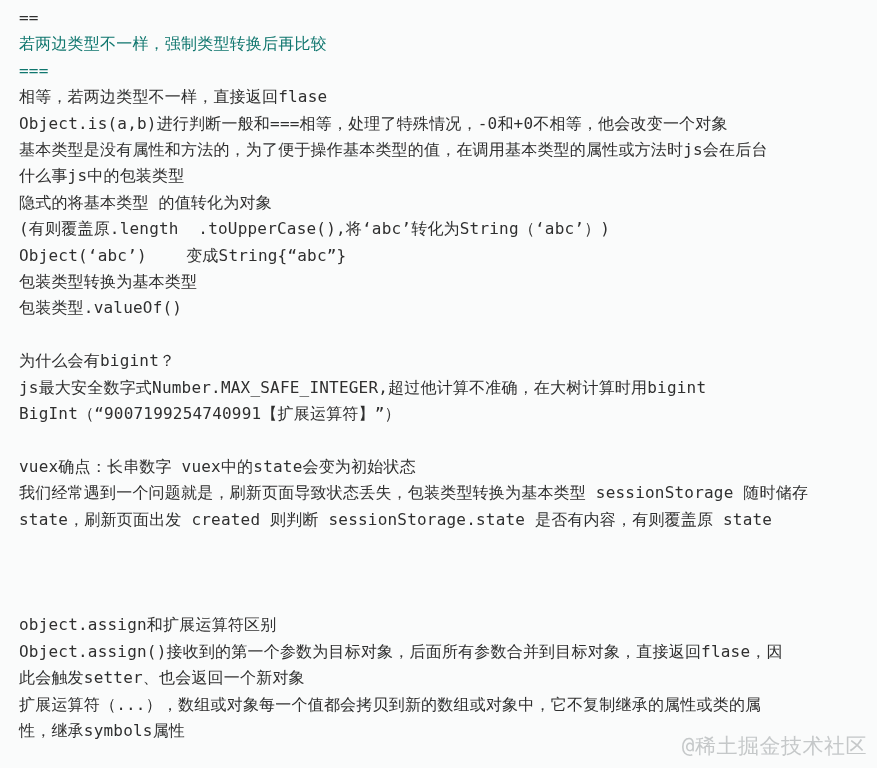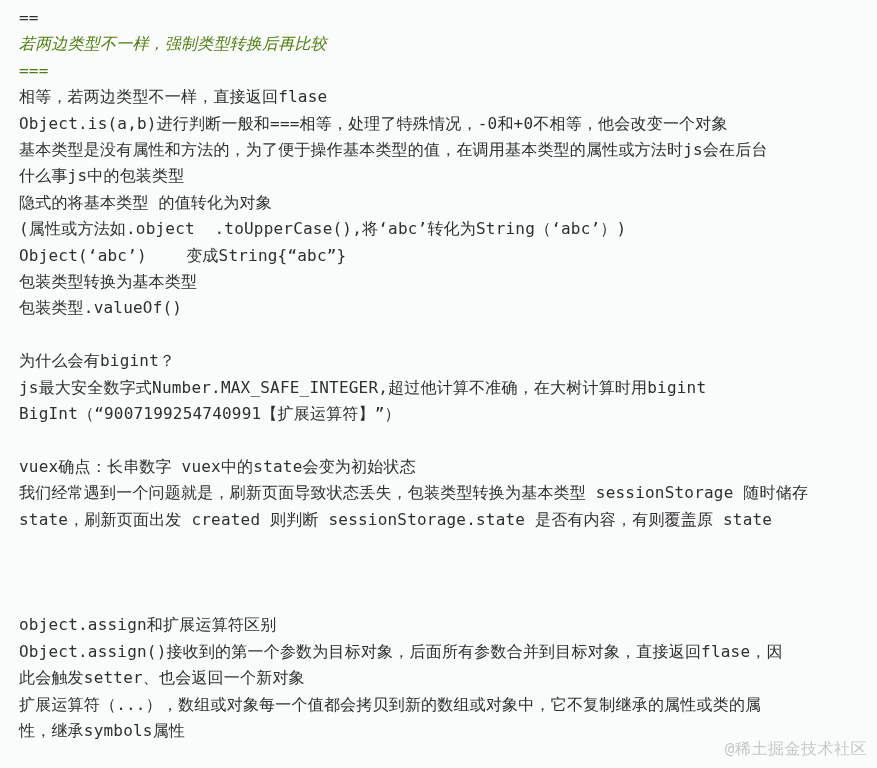--- a/index.html
+++ b/index.html
@@ -22,47 +22,46 @@
   }
   .line {
     font-size: 16px;
     line-height: 26.4px;
     min-height: 26.4px;
     color: #2f2f2f;
     white-space: pre-wrap;
     letter-spacing: 0.2px;
   }
   .line.blue {
-    color: #4d7c0f;
-    font-style: italic;
+    color: #0f766e;
   }
   .watermark {
     position: absolute;
     right: 10px;
     bottom: 8px;
-    font-size: 16px;
+    font-size: 21px;
     color: #c5c8c9;
     letter-spacing: 0.5px;
     user-select: none;
   }
 </style>
 </head>
 <body>
 
 <main class="doc">
   <div id="lines-container">
       <div class="line">==</div>
       <div class="line blue">若两边类型不一样，强制类型转换后再比较</div>
       <div class="line blue">===</div>
       <div class="line">相等，若两边类型不一样，直接返回flase</div>
       <div class="line">Object.is(a,b)进行判断一般和===相等，处理了特殊情况，-0和+0不相等，他会改变一个对象</div>
       <div class="line">基本类型是没有属性和方法的，为了便于操作基本类型的值，在调用基本类型的属性或方法时js会在后台</div>
       <div class="line">什么事js中的包装类型</div>
       <div class="line">隐式的将基本类型 的值转化为对象</div>
-      <div class="line">(属性或方法如.object  .toUpperCase(),将‘abc’转化为String（‘abc’）)</div>
+      <div class="line">(有则覆盖原.length  .toUpperCase(),将‘abc’转化为String（‘abc’）)</div>
       <div class="line">Object(‘abc’)    变成String{“abc”}</div>
       <div class="line">包装类型转换为基本类型</div>
       <div class="line">包装类型.valueOf()</div>
       <div class="line">&nbsp;</div>
       <div class="line">为什么会有bigint？</div>
       <div class="line">js最大安全数字式Number.MAX_SAFE_INTEGER,超过他计算不准确，在大树计算时用bigint</div>
       <div class="line">BigInt（“9007199254740991【扩展运算符】”）</div>
       <div class="line">&nbsp;</div>
       <div class="line">vuex确点：长串数字 vuex中的state会变为初始状态</div>
       <div class="line">我们经常遇到一个问题就是，刷新页面导致状态丢失，包装类型转换为基本类型 sessionStorage 随时储存</div>

